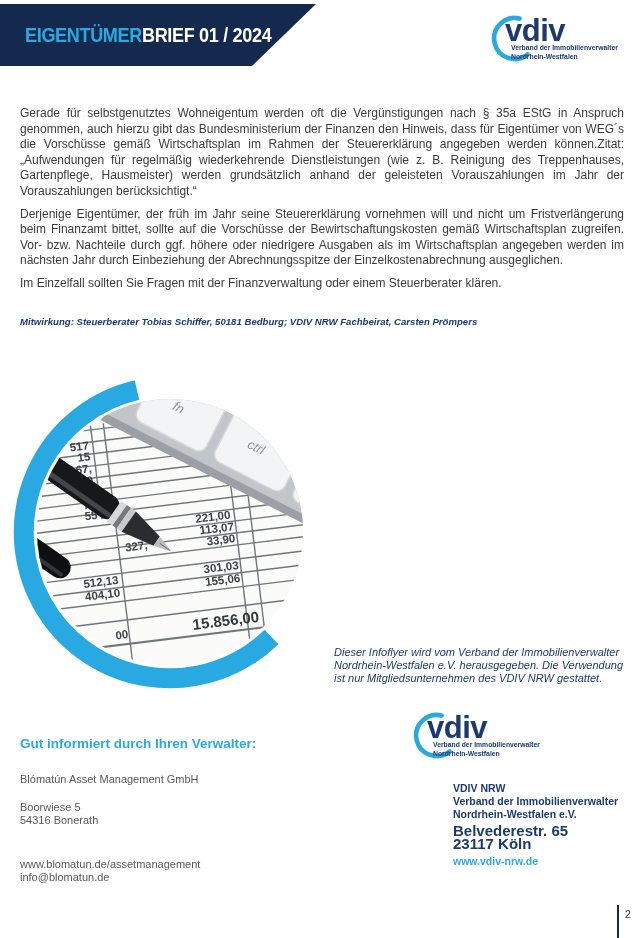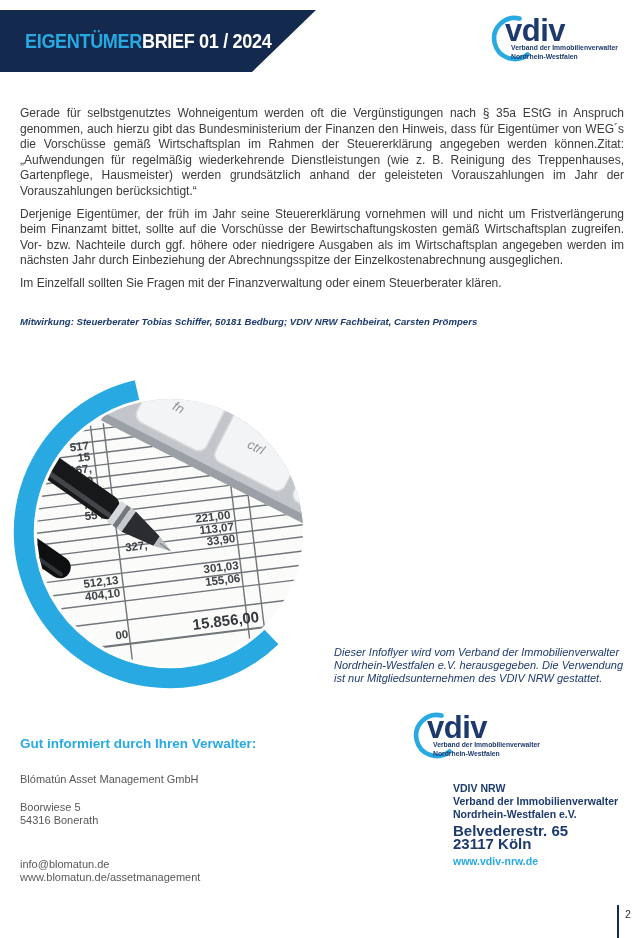--- a/index.html
+++ b/index.html
@@ -5,21 +5,21 @@
   * { margin:0; padding:0; box-sizing:border-box; }
   html,body { background:#888; }
   body { font-family:"Liberation Sans", sans-serif; }
   .page {
     position:relative; width:642px; height:938px; background:#ffffff;
     margin:0 auto; overflow:hidden;
   }
 
   
   .banner {
-    position:absolute; left:0; top:10px; width:330px; height:67px;
+    position:absolute; left:0; top:4px; width:330px; height:67px;
     background:#14294E;
     clip-path:polygon(0 0, 316px 0, 252px 62px, 0 62px);
   }
   .banner-title {
     position:absolute; left:25px; top:0; height:62px; line-height:62px;
     font-size:21px; font-weight:bold; letter-spacing:-0.4px; white-space:nowrap;
     transform:scaleX(0.86); transform-origin:left center;
   }
   .t-hl { color:#29A9E1; }
   .t-rest { color:#ffffff; }
@@ -214,22 +214,22 @@
   <div class="disclaimer">Dieser Infoflyer wird vom Verband der Immobilienverwalter Nordrhein-Westfalen e.V. herausgegeben. Die Verwendung ist nur Mitgliedsunternehmen des VDIV NRW gestattet.</div>
 
   <div class="f-left">
     <div class="heading">Gut informiert durch Ihren Verwalter:</div>
     <div class="line company">Blómatún Asset Management GmbH</div>
     <div class="addr">
       <div class="line">Boorwiese 5</div>
       <div class="line">54316 Bonerath</div>
     </div>
     <div class="contact">
+      <div class="line">www.blomatun.de/assetmanagement</div>
       <div class="line">info@blomatun.de</div>
-      <div class="line">www.blomatun.de/assetmanagement</div>
     </div>
   </div>
 
   <div class="logo logo-footer">
     <svg class="logo-arc" width="50" height="50" viewBox="0 0 50 50">
       <path d="M 29.5 5.6 A 20.5 20.5 0 1 0 37.5 41.5" fill="none" stroke="#29A9E1" stroke-width="4.6" stroke-linecap="round"></path>
     </svg>
     <span class="logo-word">vdiv</span>
     <div class="logo-sub">
       <div>Verband der Immobilienverwalter</div>

